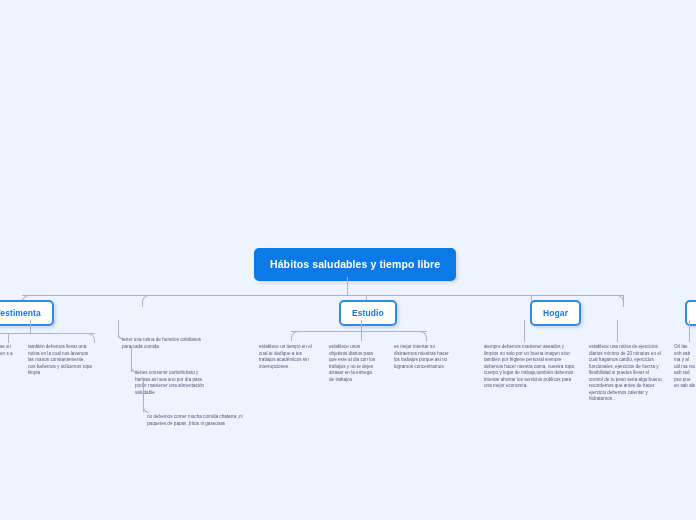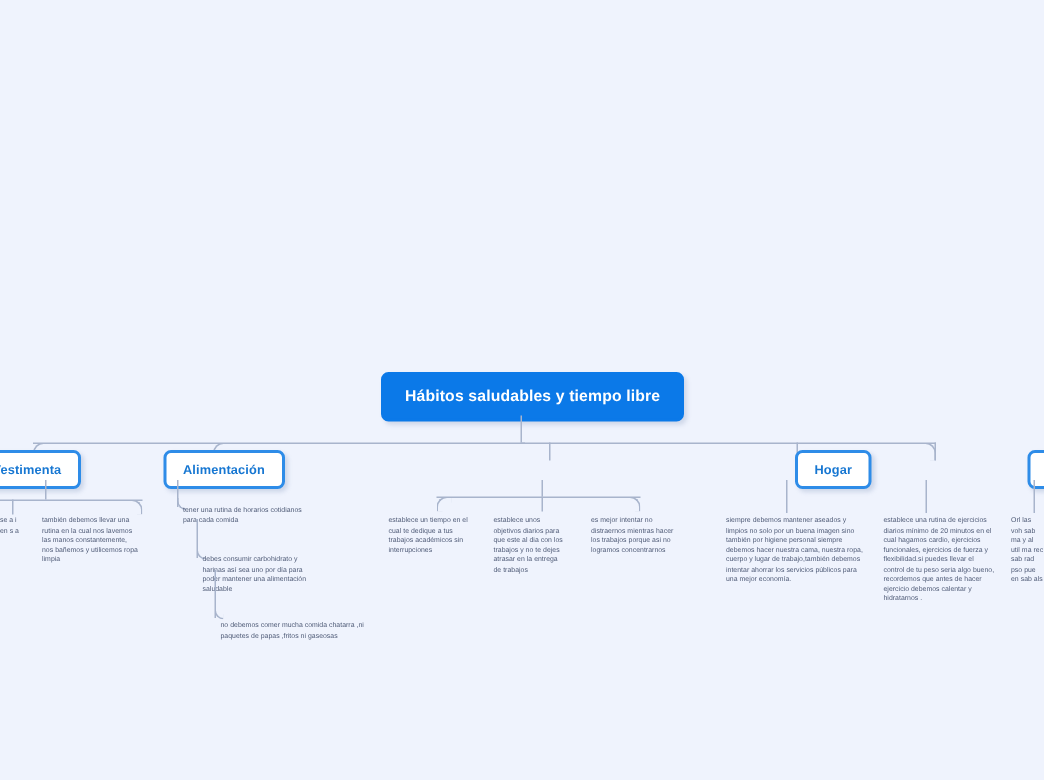--- a/index.html
+++ b/index.html
@@ -110,22 +110,22 @@
 
   <div class="vline" style="left:366px; top:295px; height:12px;"></div>
 
   <div class="vline" style="left:531px; top:295px; height:12px;"></div>
 
   <div class="elbow elbow-tr" style="left:612px; top:295px; width:12px; height:12px;"></div>
   <div class="vline" style="left:623px; top:295px; height:12px;"></div>
 
   <div class="node branch-node bn-vestimenta">Vestimenta</div>
 
-  <div class="node branch-node bn-alimentacion">Alimentación</div>
 
+  <div class="node branch-node bn-estudio">Estudio</div>
 
   <div class="node branch-node bn-hogar">Hogar</div>
 
 
   <div class="node branch-node bn-edge">E</div>
 
   <div class="vline" style="left:30px; top:320px; height:13px;"></div>
   <div class="hline" style="left:0px;  top:333px; width:95px;"></div>
   <div class="elbow elbow-tr" style="left:84px; top:333px; width:11px; height:10px;"></div>
   <div class="vline" style="left:8px;  top:333px; height:10px;"></div>

